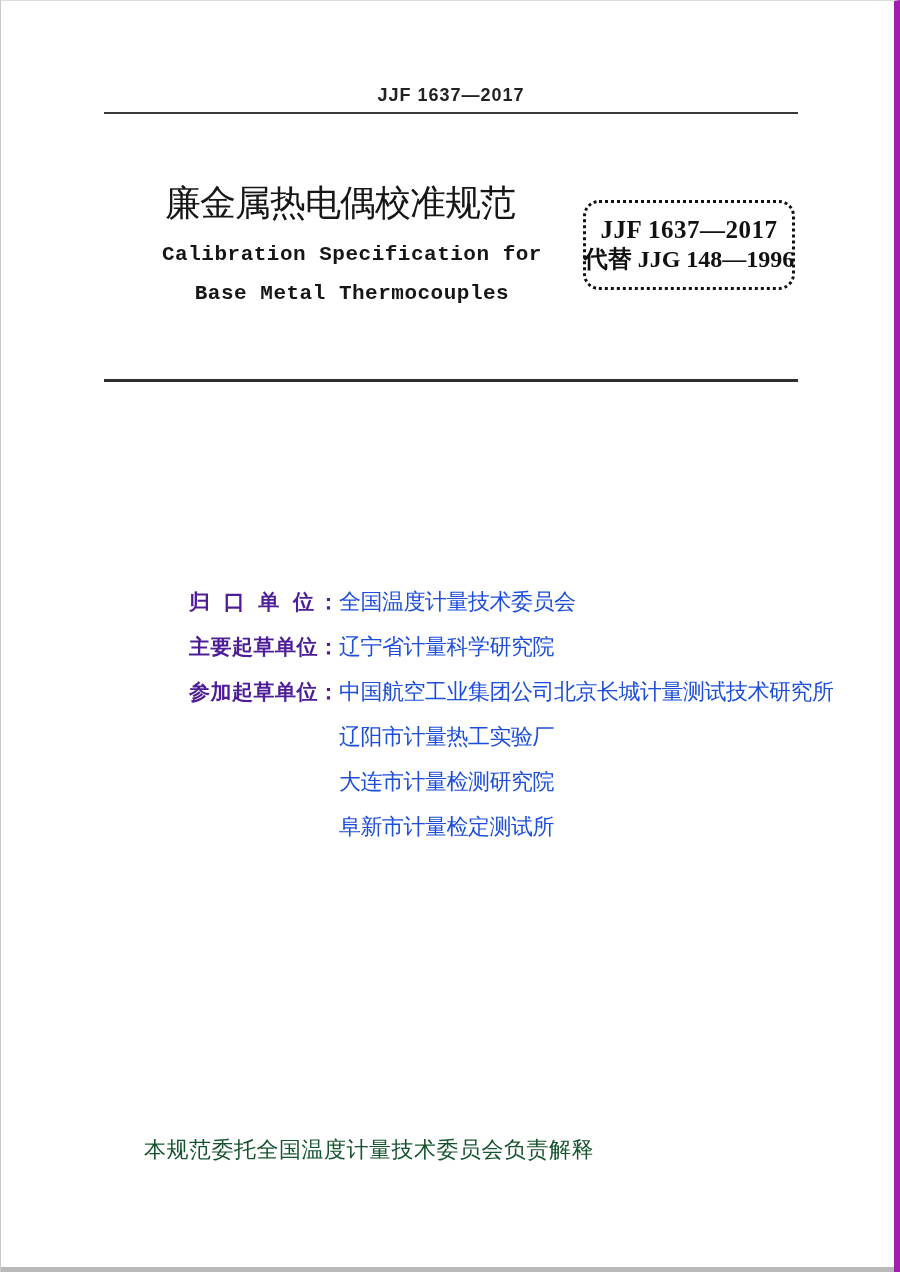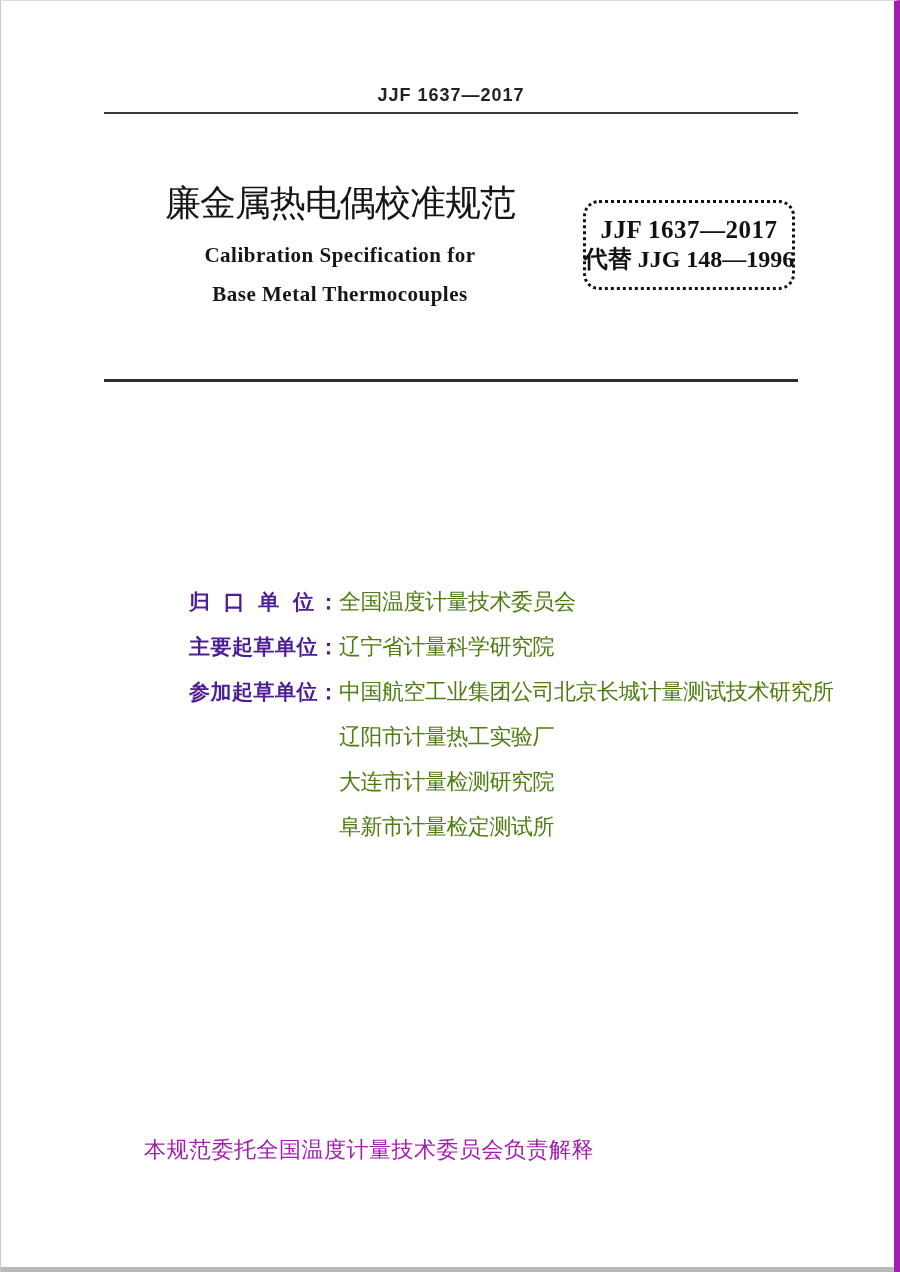--- a/index.html
+++ b/index.html
@@ -58,24 +58,24 @@
     text-align: center;
     font-family: "Liberation Sans", "DejaVu Sans", sans-serif;
     font-weight: normal;
     font-size: 36px;
     letter-spacing: -1px;
     color: #161616;
     white-space: nowrap;
   }
   .title-en {
     position: absolute;
-    left: 0;
+    left: 12px;
     width: 678px;
     text-align: center;
-    font-family: Liberation Serif, serif;
+    font-family: Liberation Mono, monospace;
     font-weight: bold;
     font-size: 21px;
     letter-spacing: 0.5px;
     color: #161616;
     white-space: nowrap;
   }
   .title-en1 { top: 242px; }
   .title-en2 { top: 281px; text-align: center; }
 
   
@@ -134,33 +134,33 @@
     font-weight: bold;
     font-size: 21px;
     color: #4c1d95;
     text-align: justify;
     text-align-last: justify;
   }
   .org-value {
     font-family: "Liberation Serif", "DejaVu Serif", serif;
     font-size: 22px;
     letter-spacing: -0.5px;
-    color: #4d7c0f;
+    color: #1d4ed8;
   }
   .org-row.continuation { padding-left: 150px; }
 
   
   .footer-note {
     position: absolute;
     left: 143px;
     top: 1134px;
     font-family: "Liberation Serif", "DejaVu Serif", serif;
     font-size: 22px;
     letter-spacing: 0.5px;
-    color: #a21caf;
+    color: #14532d;
     white-space: nowrap;
   }
 </style>
 </head>
 <body>
 
 <div class="scan-page">
 
   <div class="header-code">JJF 1637—2017</div>
   <div class="header-rule"></div>

